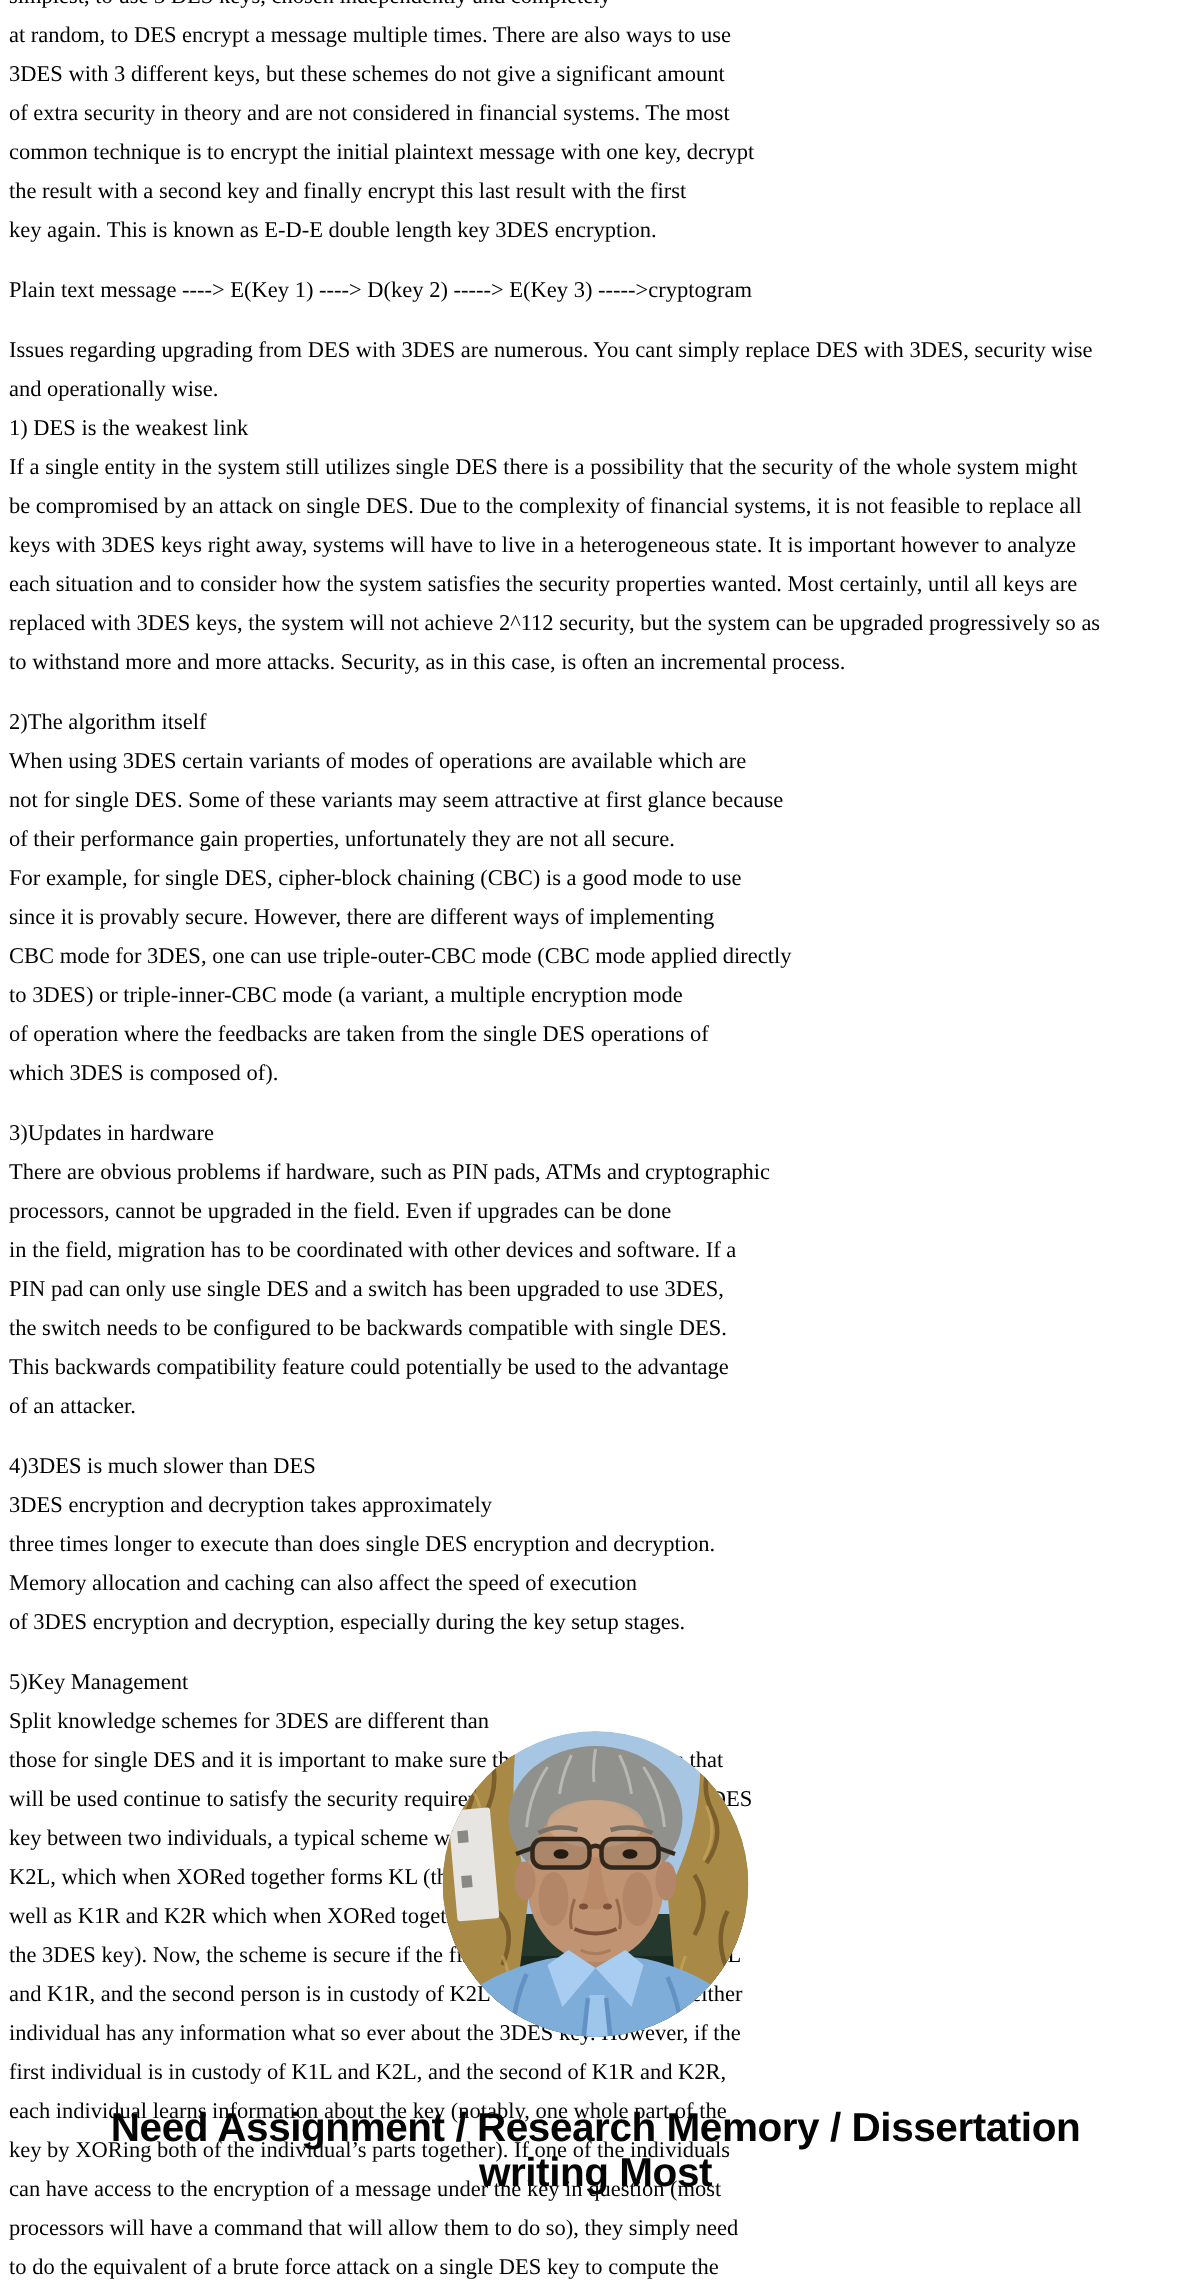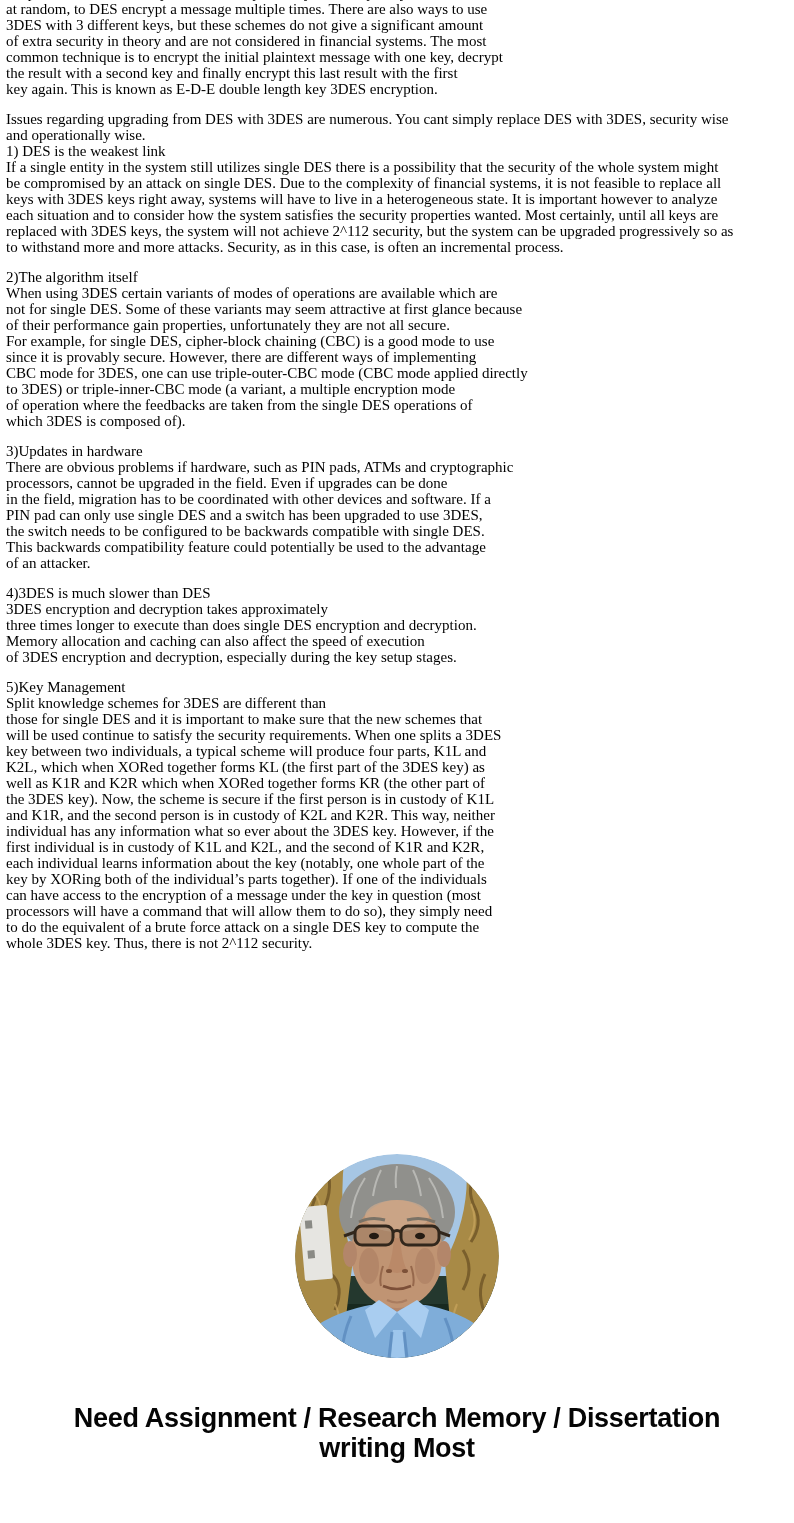--- a/index.html
+++ b/index.html
@@ -10,21 +10,21 @@
     overflow:hidden;
     font-family:"Liberation Serif","DejaVu Serif",serif;
   }
   .doc{
     position:absolute;left:6px;top:-15px;width:786px;
     color:#000000;
   }
   .line-clip,.para{
     white-space:pre;
     font-size:15px;
-    line-height:16px;
+    line-height:26px;
     margin:0;
   }
   .para{margin:0 0 14px 0;}
   .avatar{
     position:absolute;left:295px;top:1154px;
     width:204px;height:204px;
     border-radius:50%;
     overflow:hidden;
   }
   .avatar svg{display:block;}
@@ -43,20 +43,21 @@
 <body>
 
 <div class="doc">
   <div class="line-clip">simplest, to use 3 DES keys, chosen independently and completely</div>
   <p class="para">at random, to DES encrypt a message multiple times. There are also ways to use
 3DES with 3 different keys, but these schemes do not give a significant amount
 of extra security in theory and are not considered in financial systems. The most
 common technique is to encrypt the initial plaintext message with one key, decrypt
 the result with a second key and finally encrypt this last result with the first
 key again. This is known as E-D-E double length key 3DES encryption.</p>
+  <p class="para">Plain text message ----&gt; E(Key 1) ----&gt; D(key 2) -----&gt; E(Key 3) -----&gt;cryptogram</p>
   <p class="para">Issues regarding upgrading from DES with 3DES are numerous. You cant simply replace DES with 3DES, security wise
 and operationally wise.
 1) DES is the weakest link
 If a single entity in the system still utilizes single DES there is a possibility that the security of the whole system might
 be compromised by an attack on single DES. Due to the complexity of financial systems, it is not feasible to replace all
 keys with 3DES keys right away, systems will have to live in a heterogeneous state. It is important however to analyze
 each situation and to consider how the system satisfies the security properties wanted. Most certainly, until all keys are
 replaced with 3DES keys, the system will not achieve 2^112 security, but the system can be upgraded progressively so as
 to withstand more and more attacks. Security, as in this case, is often an incremental process.</p>
   <p class="para">2)The algorithm itself

